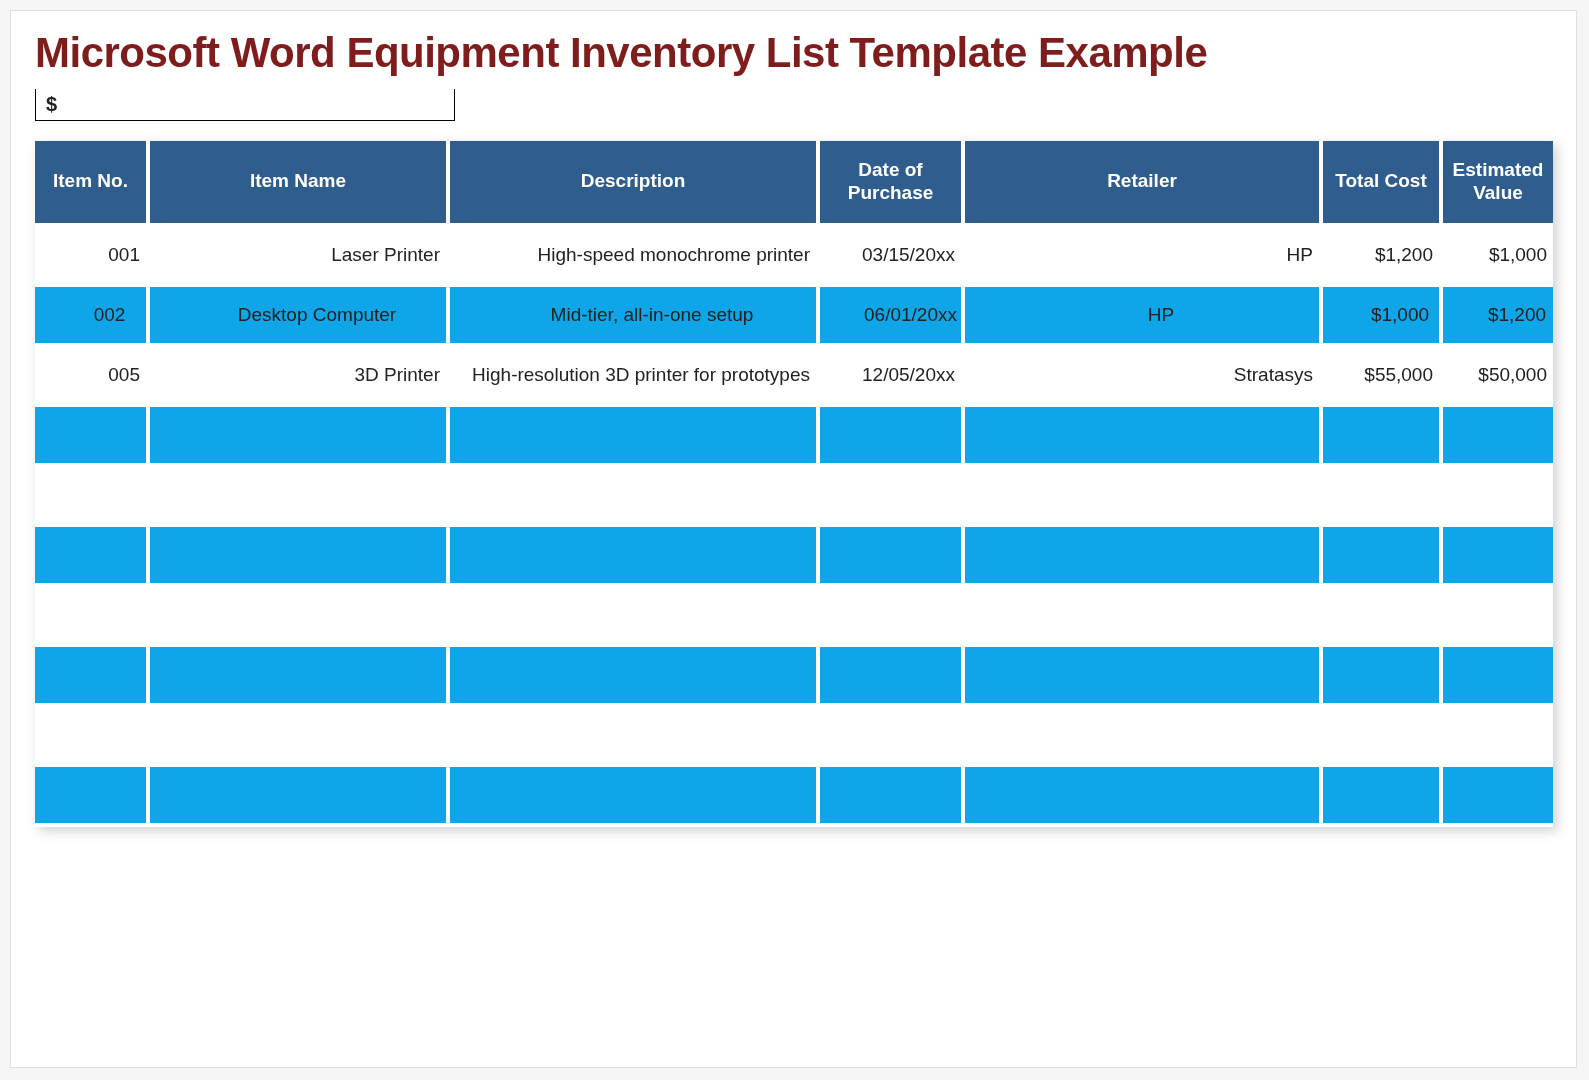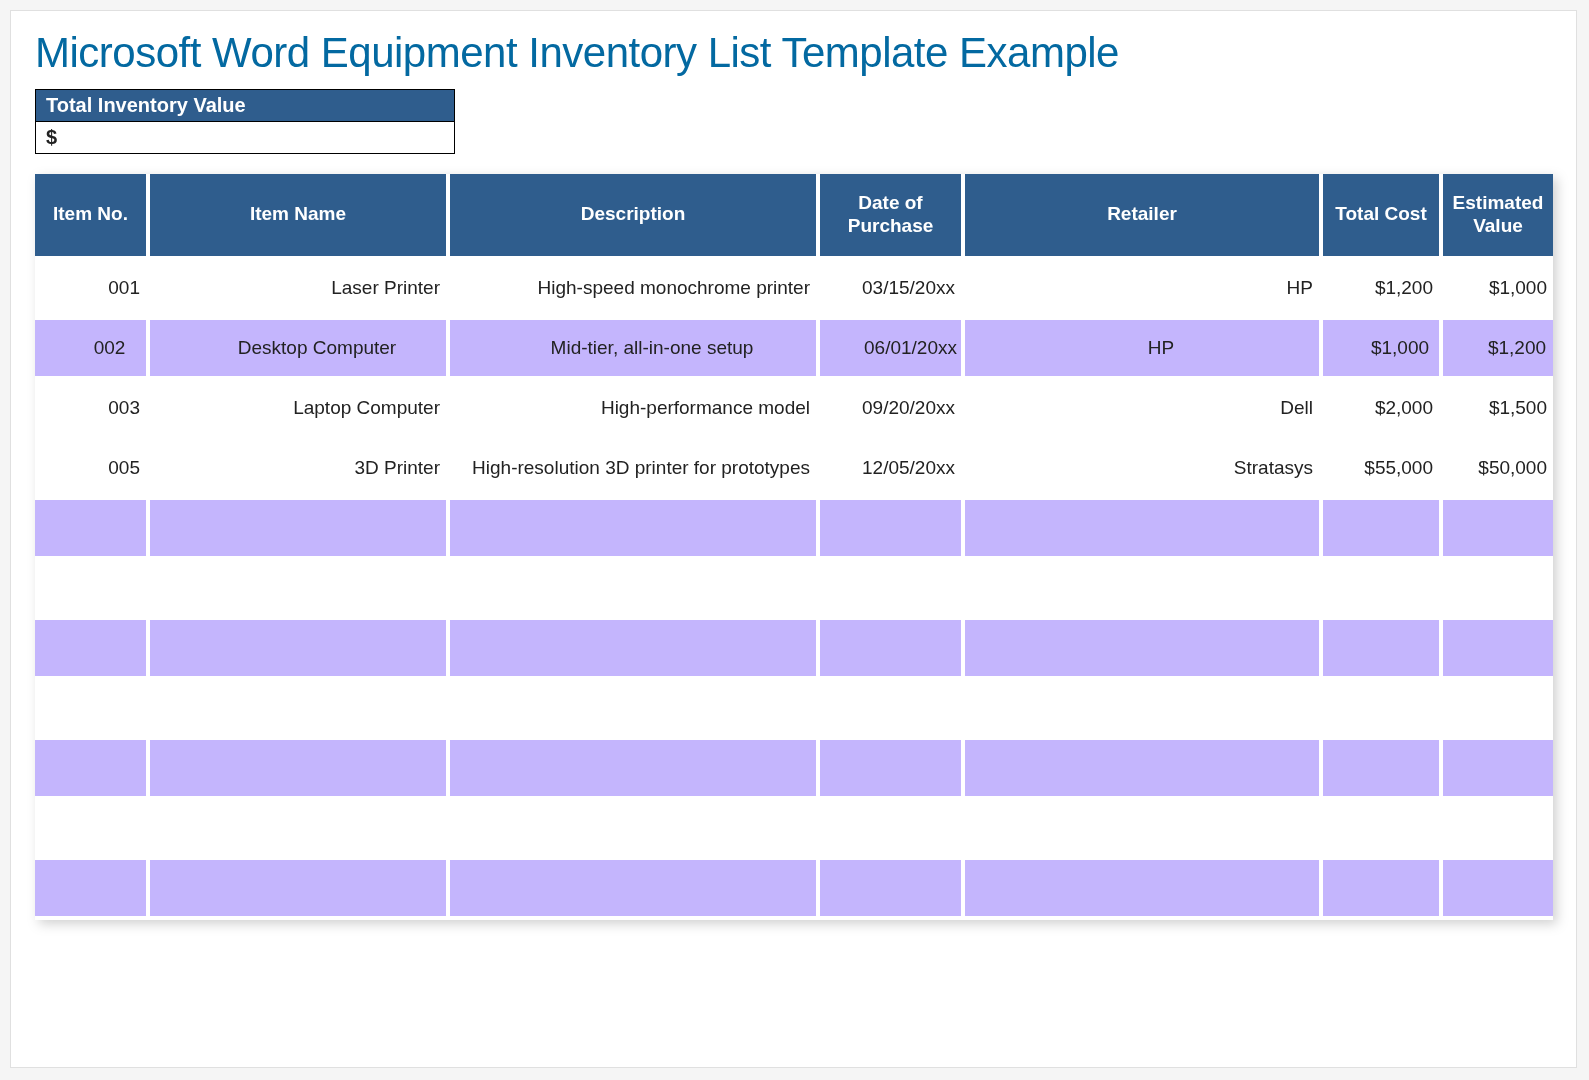--- a/index.html
+++ b/index.html
@@ -11,22 +11,22 @@
   }
   .page {
     background: #fff;
     border: 1px solid #e0e0e0;
     padding: 18px 24px 24px 24px;
     width: 1567px;
     height: 1058px;
   }
   .title {
     font-size: 42px;
-    font-weight: 400;
-    color: #0369a1;
+    font-weight: 700;
+    color: #7f1d1d;
     margin-bottom: 12px;
     letter-spacing: -0.5px;
   }
   .tiv-block {
     width: 420px;
     margin-bottom: 20px;
   }
   .tiv-header {
     background: #2f5d8d;
     color: #fff;
@@ -79,34 +79,33 @@
     font-size: 19px;
     color: #222;
     border-right: 4px solid #fff;
     border-bottom: 4px solid #fff;
     vertical-align: middle;
     overflow: hidden;
     white-space: nowrap;
   }
   td:last-child { border-right: none; }
   tr.odd td { background: #ffffff; text-align: right; }
-  tr.even td { background: #c4b5fd; padding-left: 44px; }
+  tr.even td { background: #0ea5e9; padding-left: 44px; }
   .shadow {
     filter: drop-shadow(4px 4px 6px rgba(0,0,0,0.18));
   }
 </style>
 </head>
 <body>
 
 <div class="page">
 
   <h1 class="title">Microsoft Word Equipment Inventory List Template Example</h1>
 
   <div class="tiv-block">
-    <div class="tiv-header">Total Inventory Value</div>
     <div class="tiv-value">$</div>
   </div>
 
   <div class="shadow">
   <table>
     <colgroup>
       <col class="c1">
           <col class="c2">
           <col class="c3">
           <col class="c4">
@@ -138,29 +137,20 @@
           <tr class="even">
             <td>002</td>
             <td>Desktop Computer</td>
             <td>Mid-tier, all-in-one setup</td>
             <td>06/01/20xx</td>
             <td>HP</td>
             <td>$1,000</td>
             <td>$1,200</td>
           </tr>
           <tr class="odd">
-            <td>003</td>
-            <td>Laptop Computer</td>
-            <td>High-performance model</td>
-            <td>09/20/20xx</td>
-            <td>Dell</td>
-            <td>$2,000</td>
-            <td>$1,500</td>
-          </tr>
-          <tr class="odd">
             <td>005</td>
             <td>3D Printer</td>
             <td>High-resolution 3D printer for prototypes</td>
             <td>12/05/20xx</td>
             <td>Stratasys</td>
             <td>$55,000</td>
             <td>$50,000</td>
           </tr>
           <tr class="even">
             <td></td>

